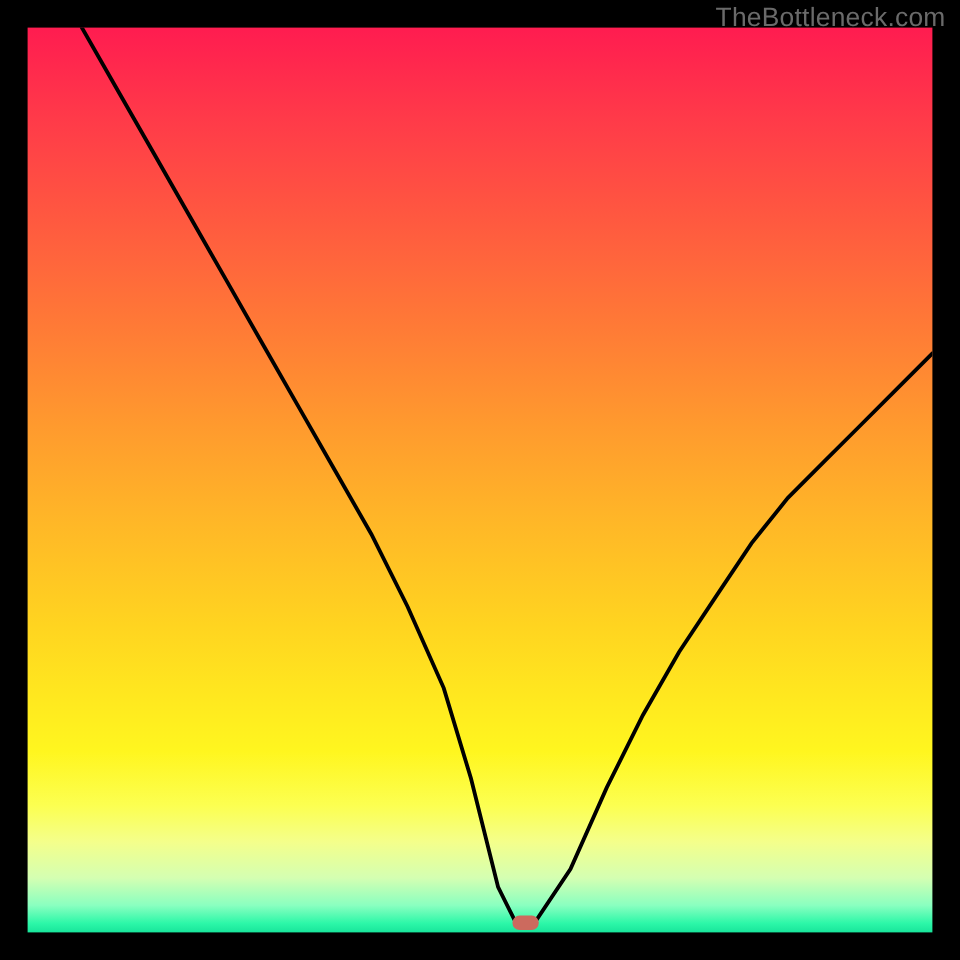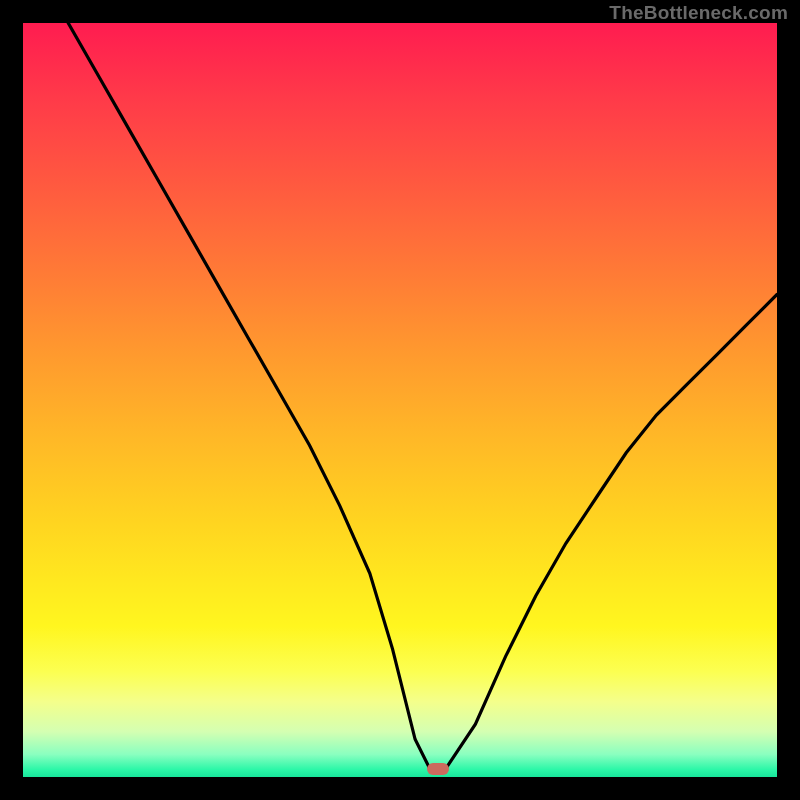--- a/index.html
+++ b/index.html
@@ -14,22 +14,22 @@
   .frame {
     position: relative;
     width: 800px;
     height: 800px;
     background: #000;
   }
   .watermark {
     position: absolute;
     top: 2px;
     right: 12px;
-    font-size: 19px;
-    font-weight: bold;
+    font-size: 22px;
+    font-weight: normal;
     color: #6a6a6a;
     letter-spacing: 0.2px;
     z-index: 10;
   }
   .plot {
     position: absolute;
     left: 23px;
     top: 23px;
     width: 754px;
     height: 754px;

